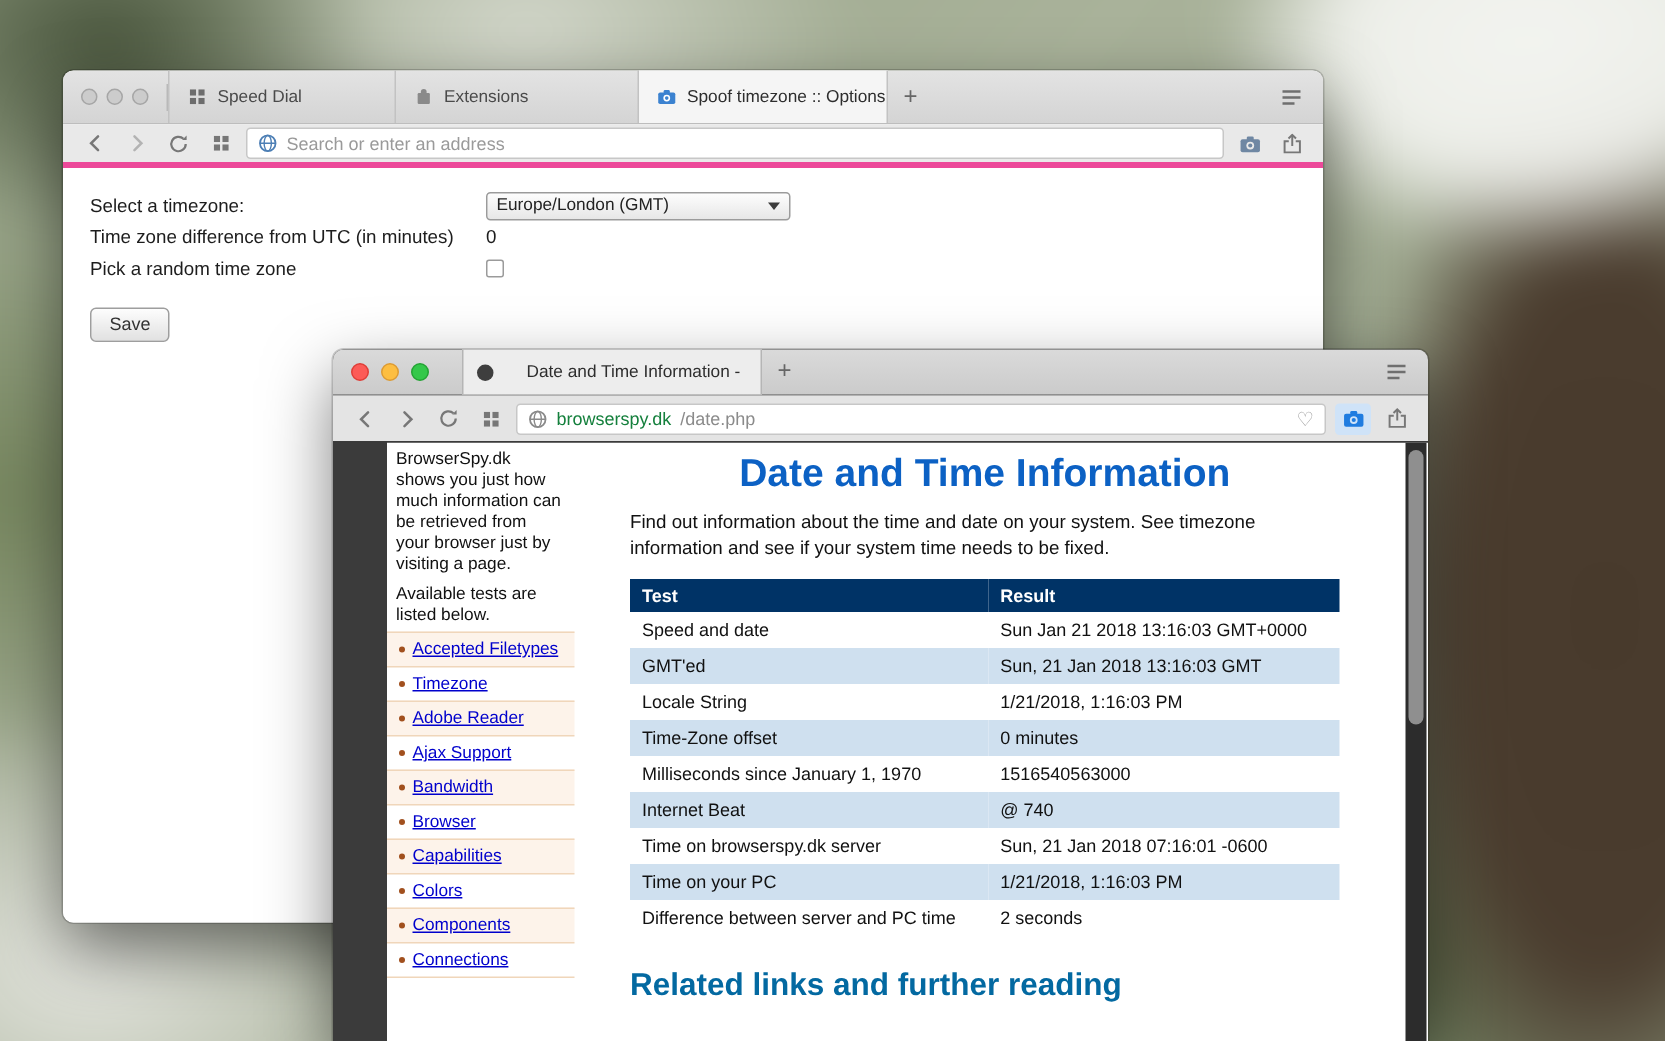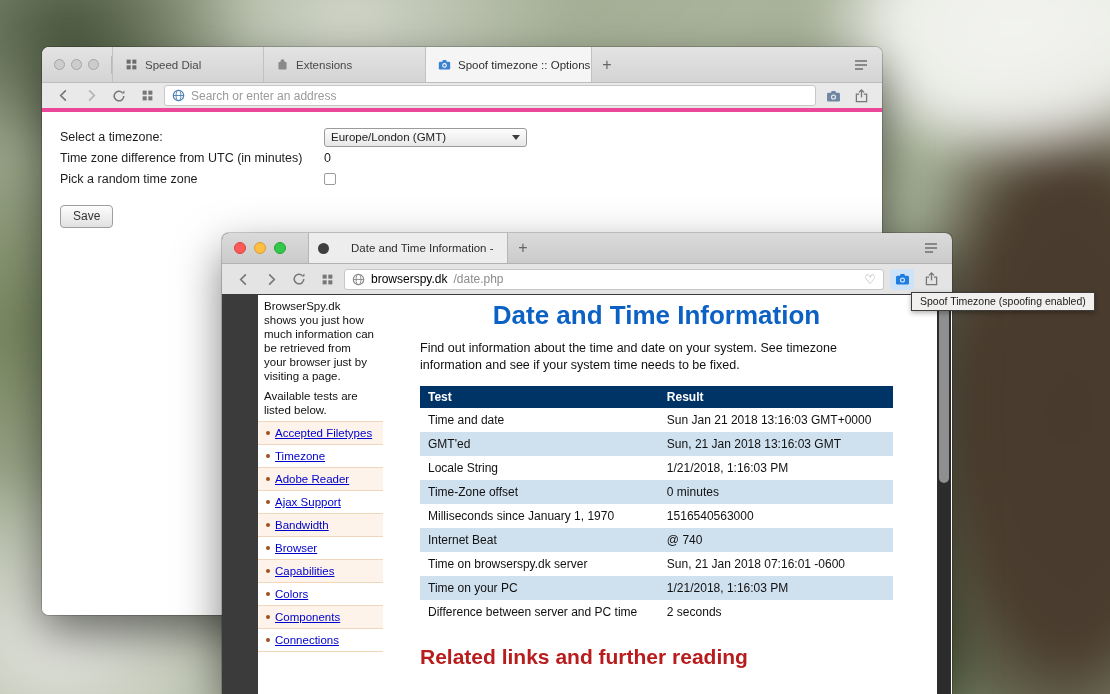--- a/index.html
+++ b/index.html
@@ -66,21 +66,21 @@
   .lights { display:flex; align-items:center; gap:8px; padding:0 12px; flex:none; }
   .light { width:12px; height:12px; border-radius:50%; }
   .light.red { background:#fc5b57; border:1px solid #df3e38; }
   .light.yellow { background:#fdbe41; border:1px solid #dd9b33; }
   .light.green { background:#34c84a; border:1px solid #24a434; }
   .tab-f { width:200px; margin-left:10px; background:#ededed; border-left:1px solid #b5b5b5; border-right:1px solid #b5b5b5;
            display:flex; align-items:center; gap:22px; padding:0 9px; font-size:11.5px; color:#2e2e2e;
            overflow:hidden; white-space:nowrap; }
   .favicon-dark { width:11px; height:11px; border-radius:50%; background:#3e3e3e; flex:none; }
   .navbar-f { height:30px; background:#e4e4e4; display:flex; align-items:center; padding:0 10px; gap:6px; }
-  .addr-domain { font-size:12px; color:#000000; }
+  .addr-domain { font-size:12px; color:#15803d; }
   .addr-path { font-size:12px; color:#8b8b8b; }
   .heart { margin-left:auto; font-size:13px; color:#9a9a9a; line-height:1; }
   .ext-btn { width:24px; height:21px; border-radius:3px; display:flex; align-items:center; justify-content:center;
              color:var(--spoof_active_blue,#1f7ce0); background:#cfe3f8; flex:none; }
   .content-f { position:absolute; top:62px; left:0; right:0; bottom:0; background:#3b3b3b; overflow:hidden; }
   .page { position:absolute; left:36px; top:0; width:742px; height:100%; background:#fff; }
   .scrollbar { position:absolute; right:1px; top:0; bottom:0; width:14px; background:#2c2c2c; }
   .scroll-thumb { position:absolute; left:2px; right:2px; top:5px; height:183px; background:#8f8f8f; border-radius:6px; }
 
   
@@ -97,21 +97,21 @@
 
   
   .main { position:absolute; left:162px; top:0; width:473px; color:#111; }
   .main h1 { margin-top:5px; font-size:26px; font-weight:bold; color:var(--title_blue,#0c61c4);text-align:center; }
   .main .lede { margin-top:9px; font-size:12.5px; line-height:17px; }
   .results { margin-top:12px; width:473px; border-collapse:collapse; font-size:12px; }
   .results th { background:var(--table_header_bg,#003366); color:#fff; text-align:left; font-weight:bold; padding:4px 8px; }
   .results th:first-child { width:50.5%; }
   .results td { padding:5px 8px; }
   .results tr.odd { background:var(--table_row_alt,#cfe0ef); }
-  .related { margin-top:21px; font-size:21px; font-weight:bold; color:#b91c1c; }
+  .related { margin-top:21px; font-size:21px; font-weight:bold; color:#0369a1; }
 
   
   .tooltip { position:absolute; left:911px; top:292px; z-index:60; white-space:nowrap;
              background:#f1f0ee; border:1px solid #3d3d3d; box-shadow:0 2px 5px rgba(0,0,0,.3);
              padding:2px 8px 3px; font-size:10.5px; color:#1a1a1a; }
 </style>
 </head>
 <body>
 
 <div class="screen">
@@ -362,21 +362,21 @@
           <p class="lede">Find out information about the time and date on your system. See timezone information and see if your system time needs to be fixed.</p>
           <table class="results">
             <thead>
               <tr>
                 <th>Test</th>
                 <th>Result</th>
               </tr>
             </thead>
             <tbody>
                 <tr>
-                  <td>Time and date</td>
+                  <td>Speed and date</td>
                   <td>Sun Jan 21 2018 13:16:03 GMT+0000</td>
                 </tr>
                 <tr class="odd">
                   <td>GMT'ed</td>
                   <td>Sun, 21 Jan 2018 13:16:03 GMT</td>
                 </tr>
                 <tr>
                   <td>Locale String</td>
                   <td>1/21/2018, 1:16:03 PM</td>
                 </tr>
@@ -408,14 +408,13 @@
           </table>
           <h2 class="related">Related links and further reading</h2>
         </main>
       </div>
       <div class="scrollbar">
         <div class="scroll-thumb"></div>
       </div>
     </div>
   </section>
 
-  <div class="tooltip">Spoof Timezone (spoofing enabled)</div>
 </div>
 
 </body></html>

